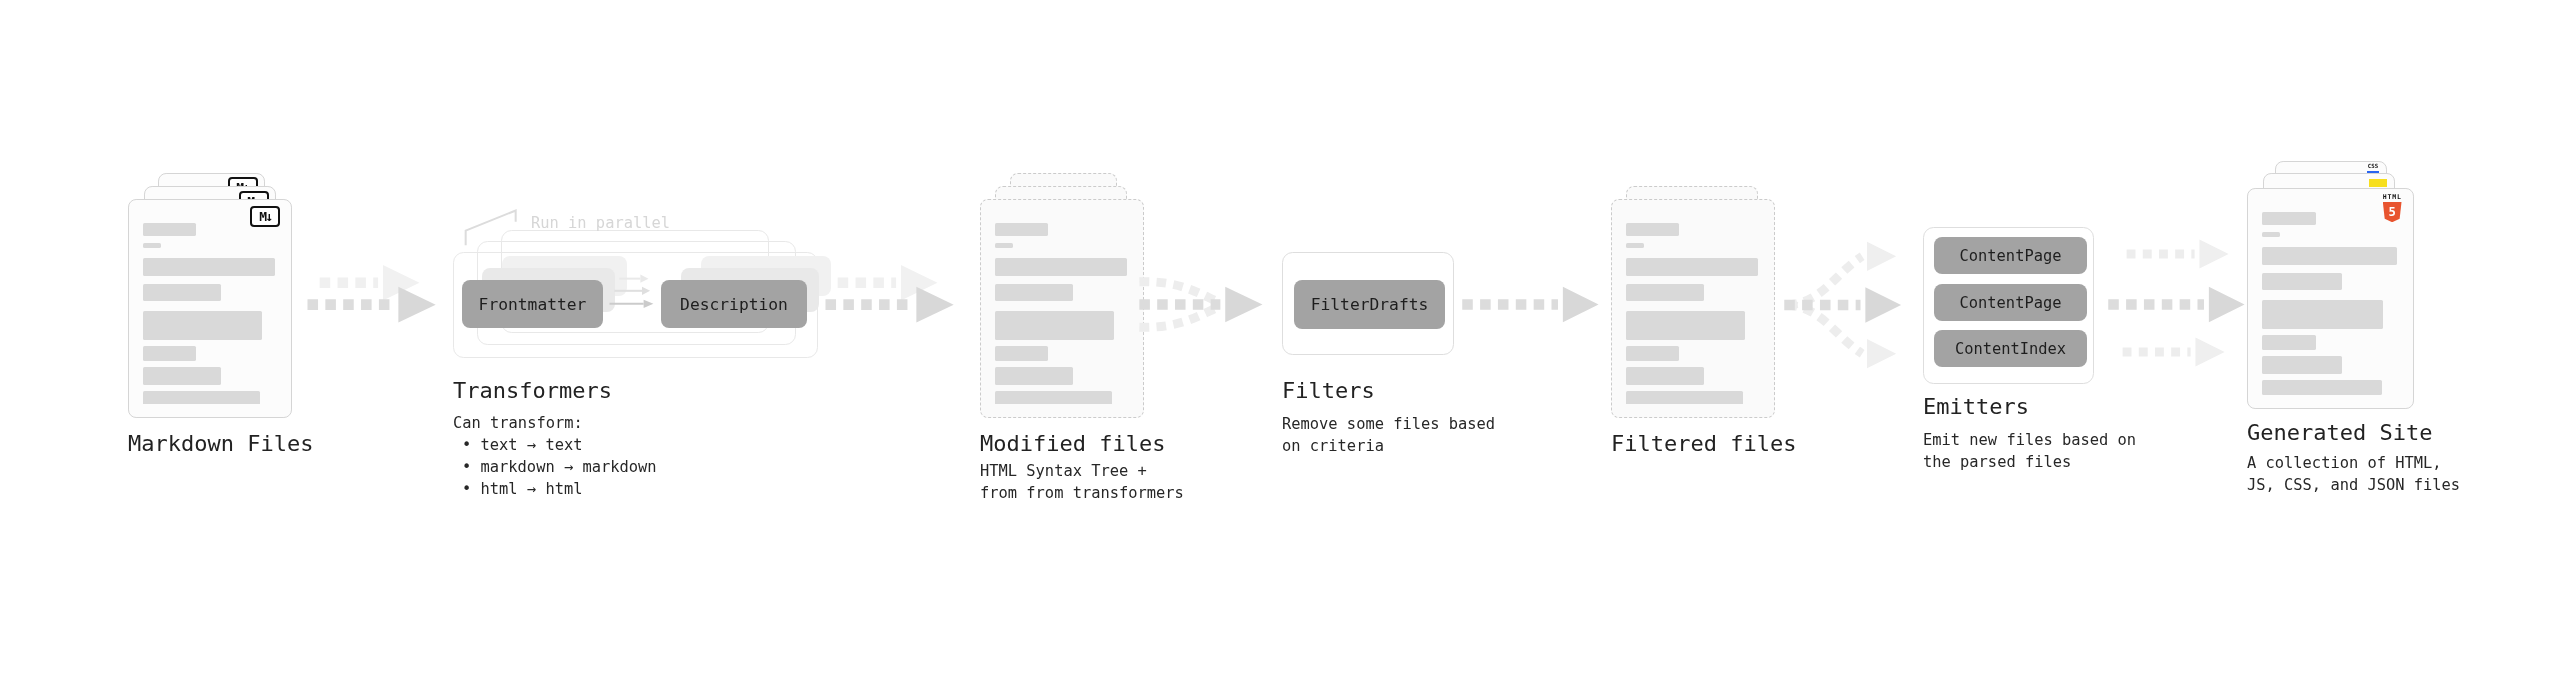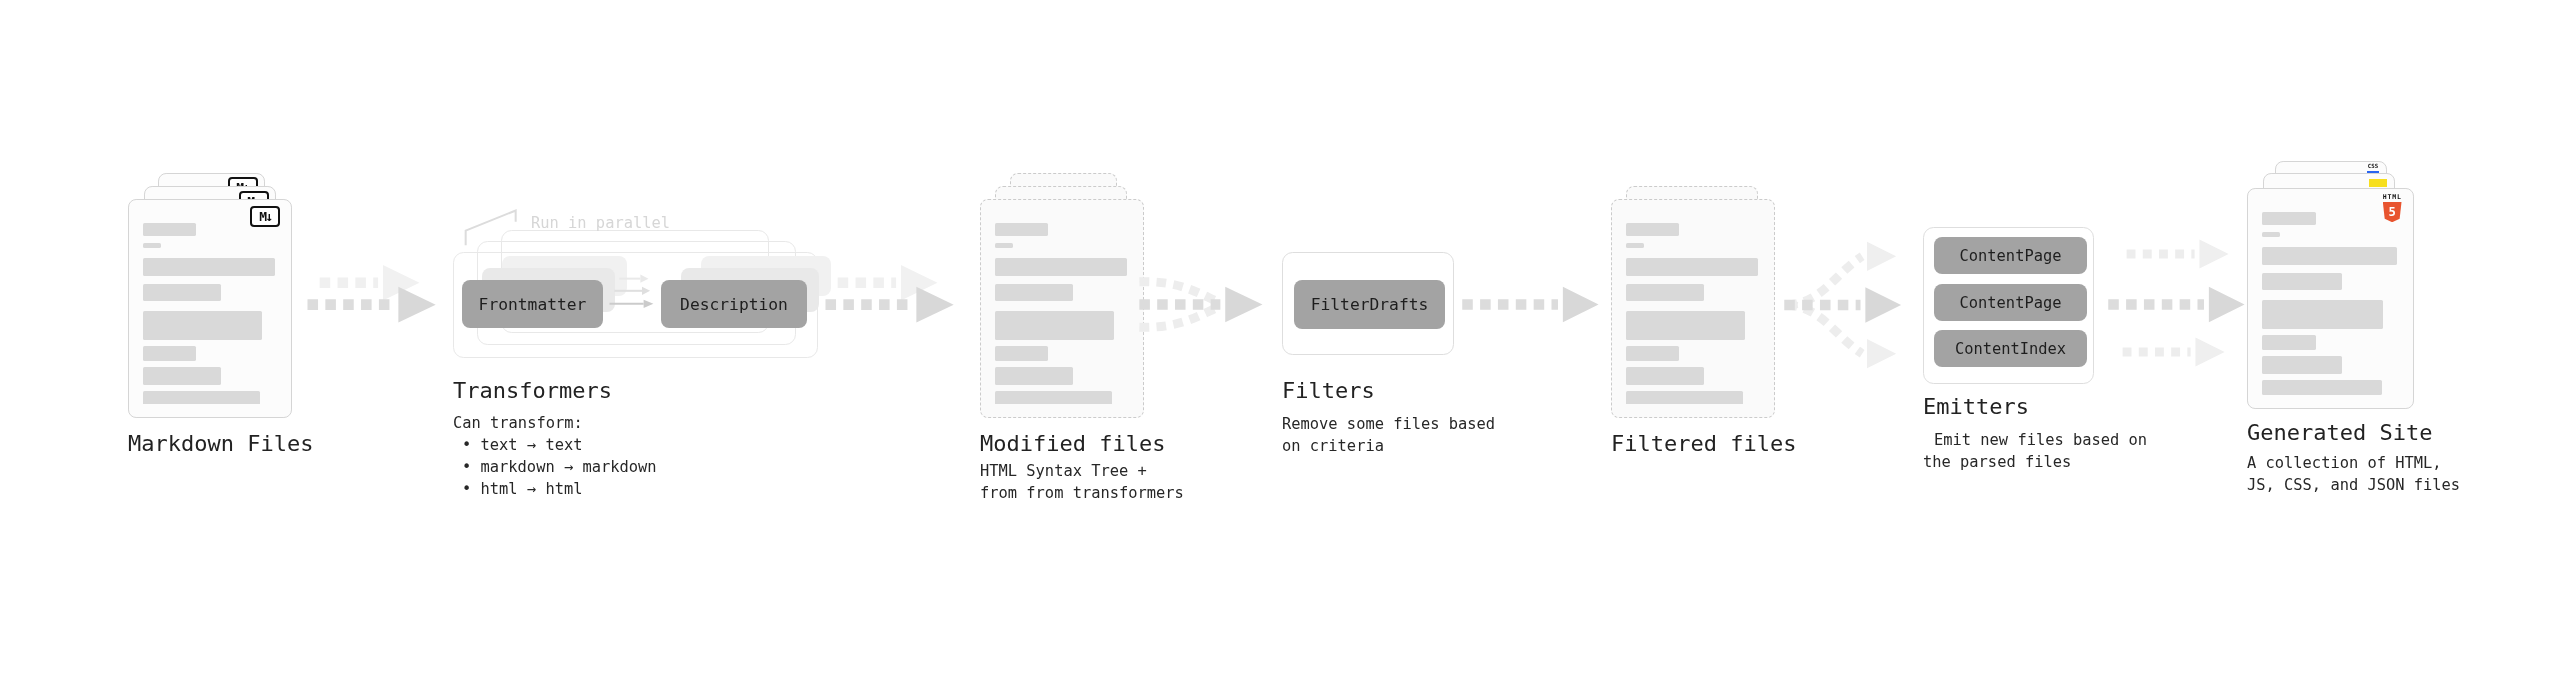--- a/index.html
+++ b/index.html
@@ -196,21 +196,21 @@
   <div class="gray-box" style="left:1934px;top:237px;width:153px;height:37px;font-size:15.4px;">
     <span>ContentPage</span>
   </div>
   <div class="gray-box" style="left:1934px;top:284px;width:153px;height:37px;font-size:15.4px;">
     <span>ContentPage</span>
   </div>
   <div class="gray-box" style="left:1934px;top:330px;width:153px;height:37px;font-size:15.4px;">
     <span>ContentIndex</span>
   </div>
   <div class="stage-title" style="left:1923px;top:395px;">Emitters</div>
-  <div class="stage-sub" style="left:1923px;top:429px;margin-left:11px;">Emit new files based on</div>
+  <div class="stage-sub" style="left:1923px;top:429px;">Emit new files based on</div>
   <div class="stage-sub" style="left:1923px;top:451px;">the parsed files</div>
 
   <svg class="arrow" style="left:2123px;top:237px;" width="110" height="34" viewBox="0 0 135 42">
     <line class="al" x1="4" y1="21" x2="88" y2="21"></line>
     <polygon class="alf" points="94,3 94,39 130,21"></polygon>
   </svg>
   <svg class="arrow" style="left:2105px;top:284px;" width="142" height="41" viewBox="0 0 175 50">
     <line class="am" x1="4" y1="25" x2="122" y2="25"></line>
     <polygon class="amf" points="128,3 128,47 172,25"></polygon>
   </svg>

